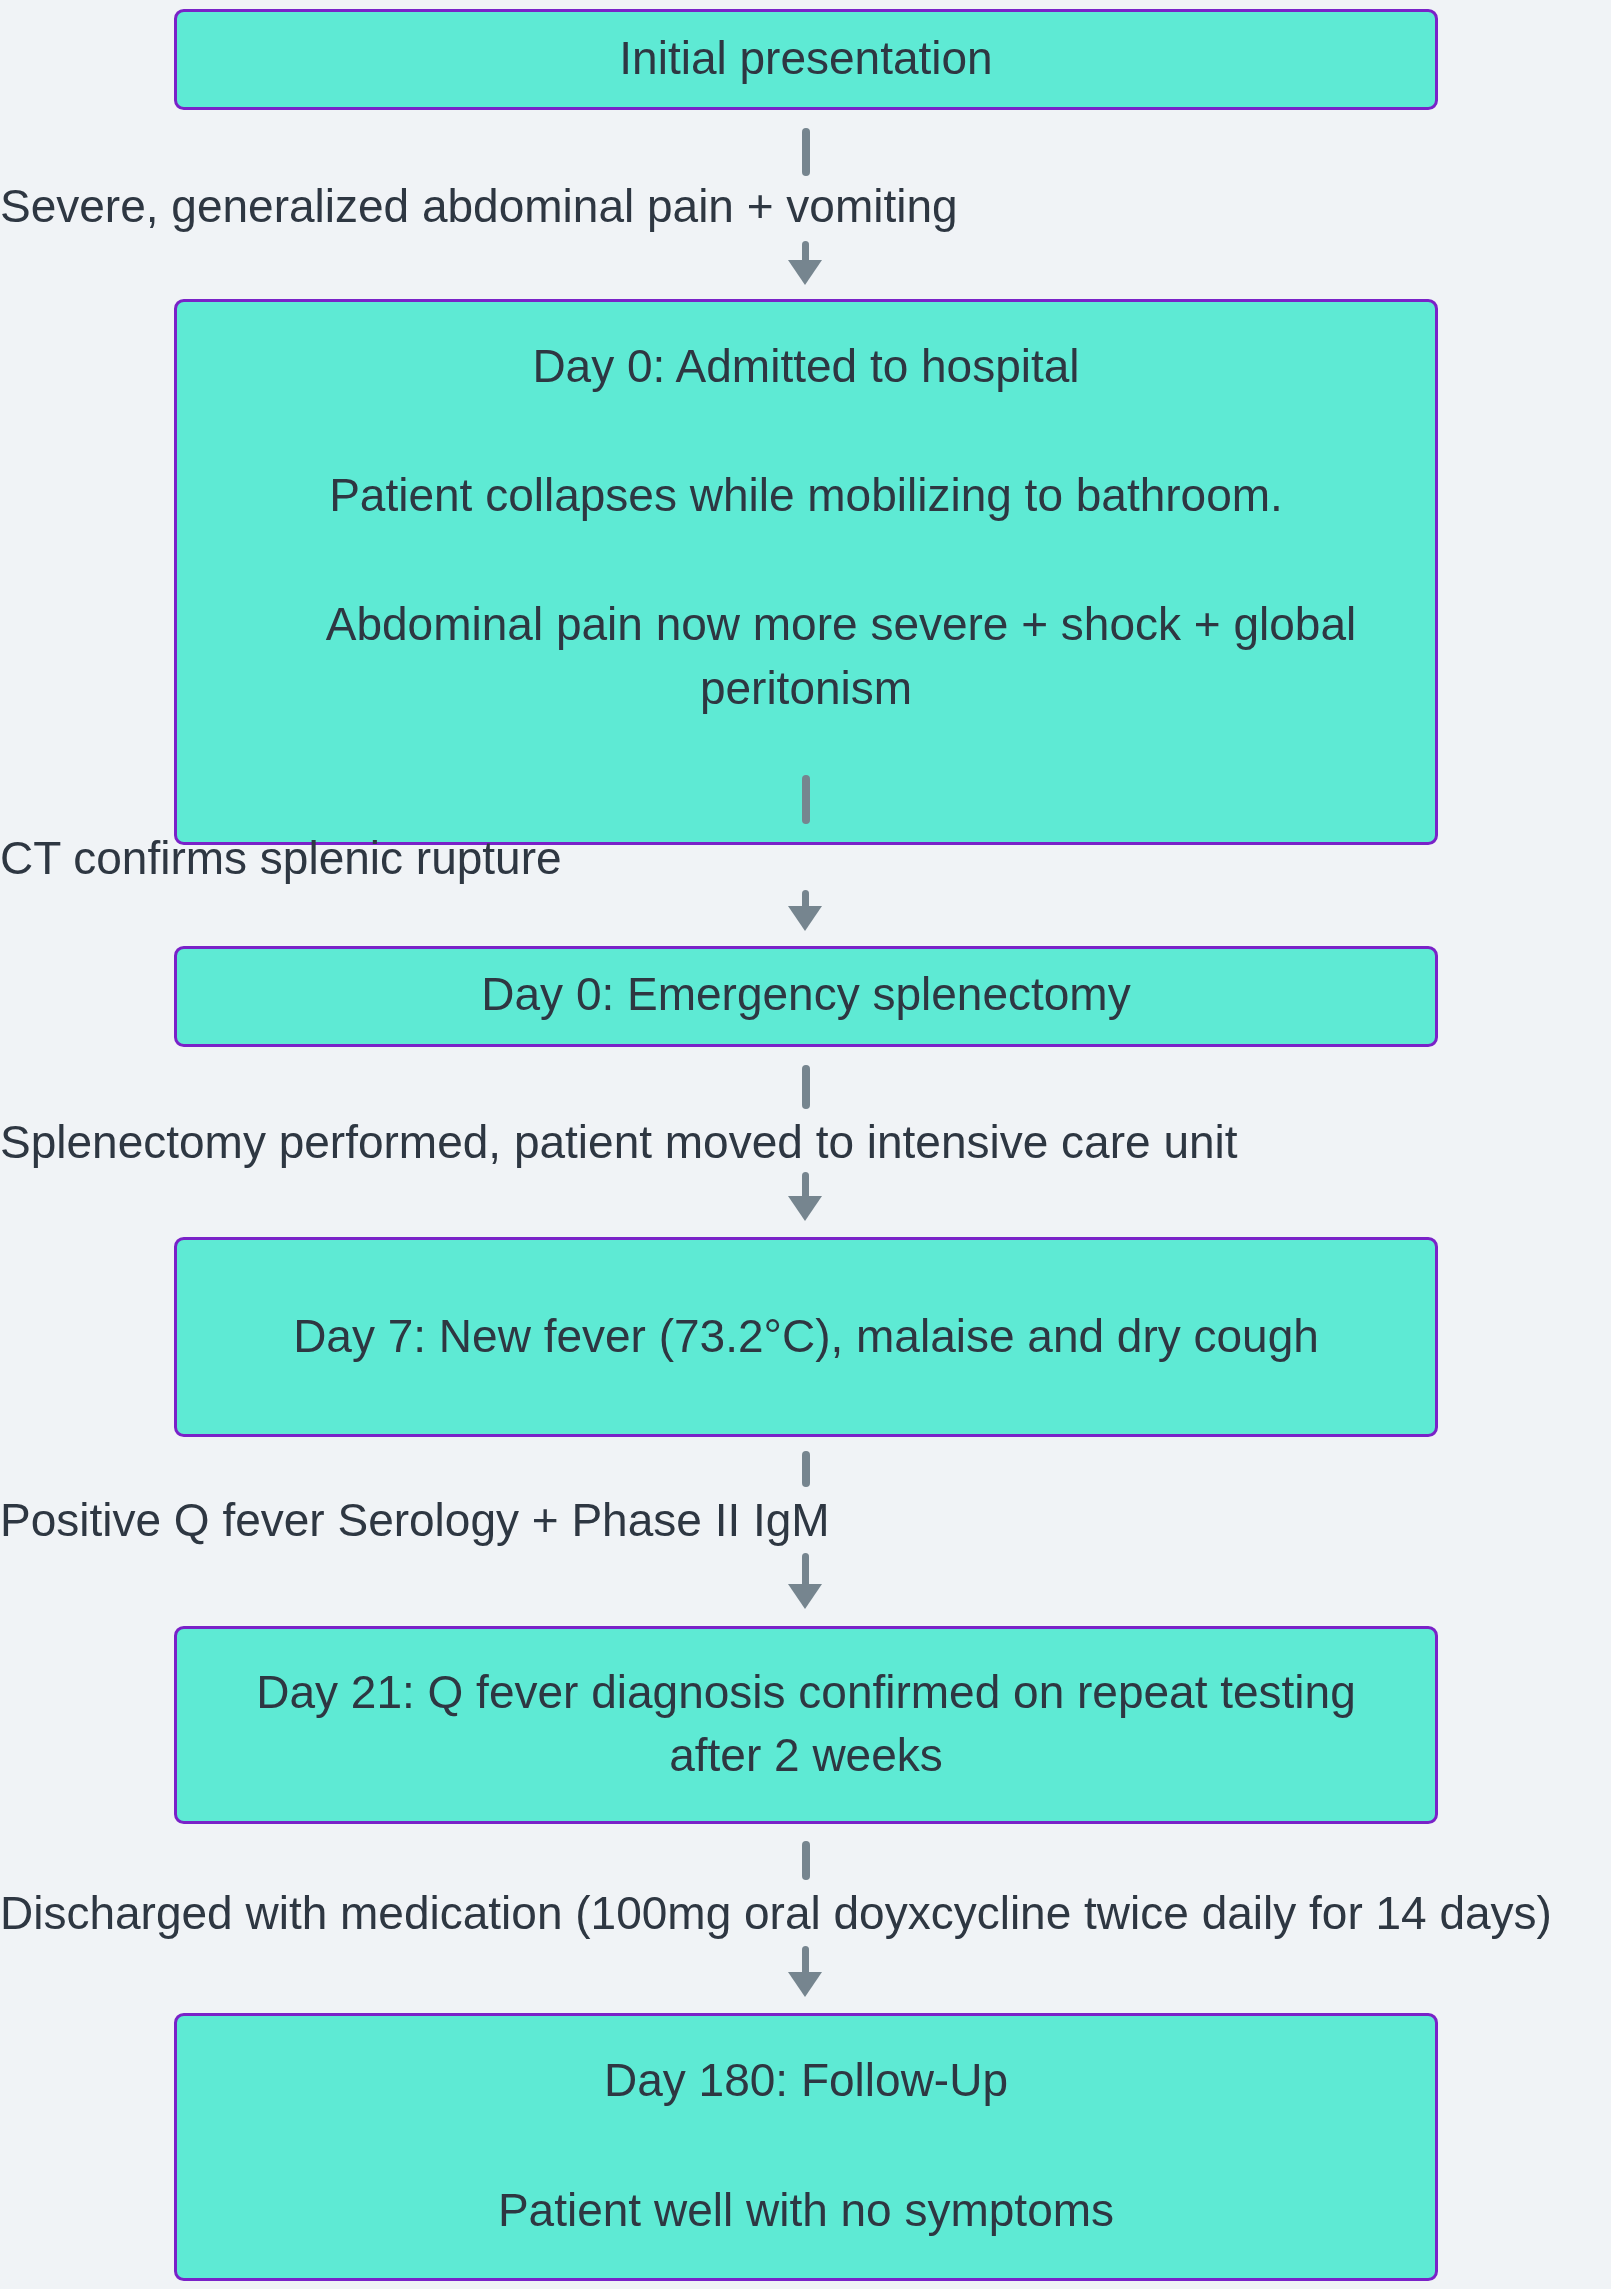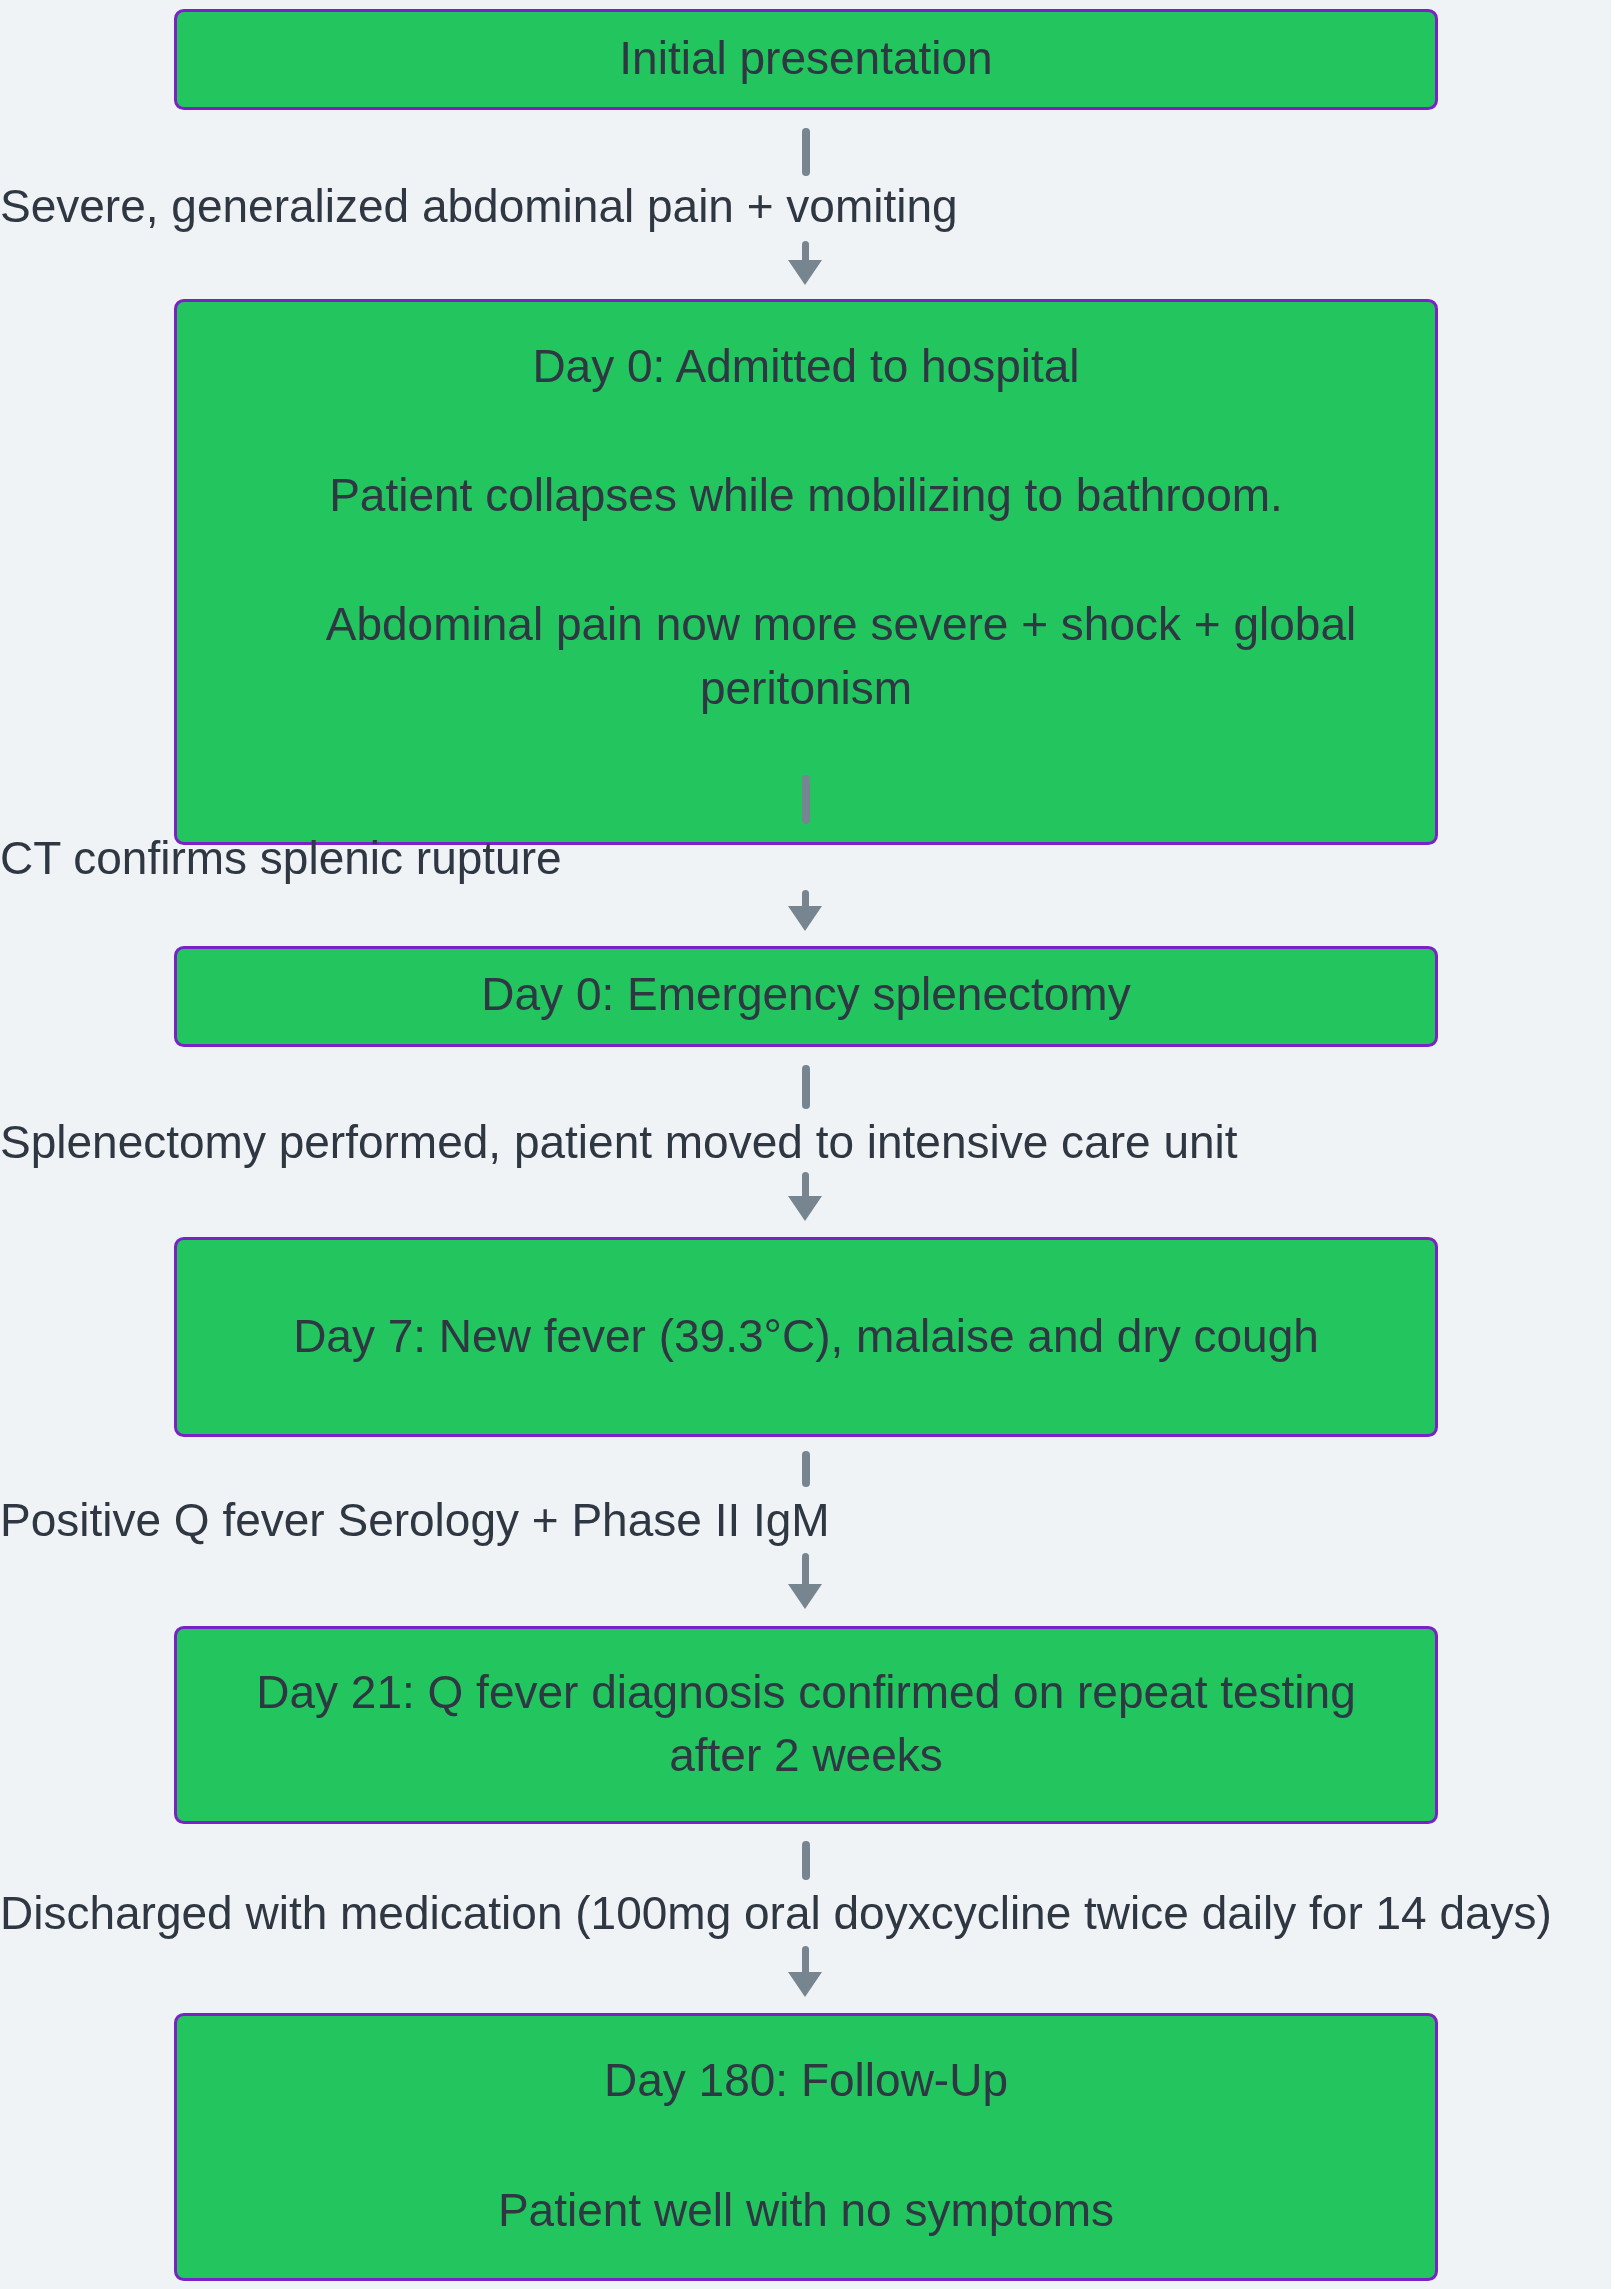--- a/index.html
+++ b/index.html
@@ -5,21 +5,21 @@
   html, body { margin: 0; padding: 0; }
   body {
     width: 1615px; height: 2290px; position: relative; overflow: hidden;
     background: #f0f3f6;
     font-family: "Liberation Sans", sans-serif;
     color: #2e3742;
   }
   .rightstrip { position: absolute; right: 0; top: 0; width: 3.9px; height: 2290px; background: #ffffff; }
   .box {
     position: absolute; left: 174px; width: 1264px; box-sizing: border-box;
-    background: #22c55e; border: 3.9px solid #7a22c8; border-radius: 9.8px;
+    background: #5eead4; border: 3.9px solid #7a22c8; border-radius: 9.8px;
   }
   .line {
     position: absolute; left: 0; width: 100%; text-align: center;
     font-size: 46px; line-height: 46px; white-space: nowrap;
   }
   .label {
     position: absolute; left: 0; width: 1615px; text-align: left;
     font-size: 46px; line-height: 46px; white-space: nowrap;
   }
   .stub {
@@ -68,21 +68,21 @@
 </div>
 
 <div class="stub" style="top:1065px;height:44px;"></div>
 <div class="label" style="top:1119px;">Splenectomy performed, patient moved to intensive care unit</div>
 <div class="arrow" style="top:1172px;height:50px;">
   <div class="shaft" style="height:25px;"></div>
   <div class="head" style="top:24.4px;"></div>
 </div>
 
 <div class="box" style="top:1237px;height:200px;">
-  <div class="line" style="top:73px;">Day 7: New fever (39.3°C), malaise and dry cough</div>
+  <div class="line" style="top:73px;">Day 7: New fever (73.2°C), malaise and dry cough</div>
 </div>
 
 <div class="stub" style="top:1451px;height:36px;"></div>
 <div class="label" style="top:1497px;">Positive Q fever Serology + Phase II IgM</div>
 <div class="arrow" style="top:1553px;height:57px;">
   <div class="shaft" style="height:32px;"></div>
   <div class="head" style="top:31px;"></div>
 </div>
 
 <div class="box" style="top:1626px;height:198px;">

